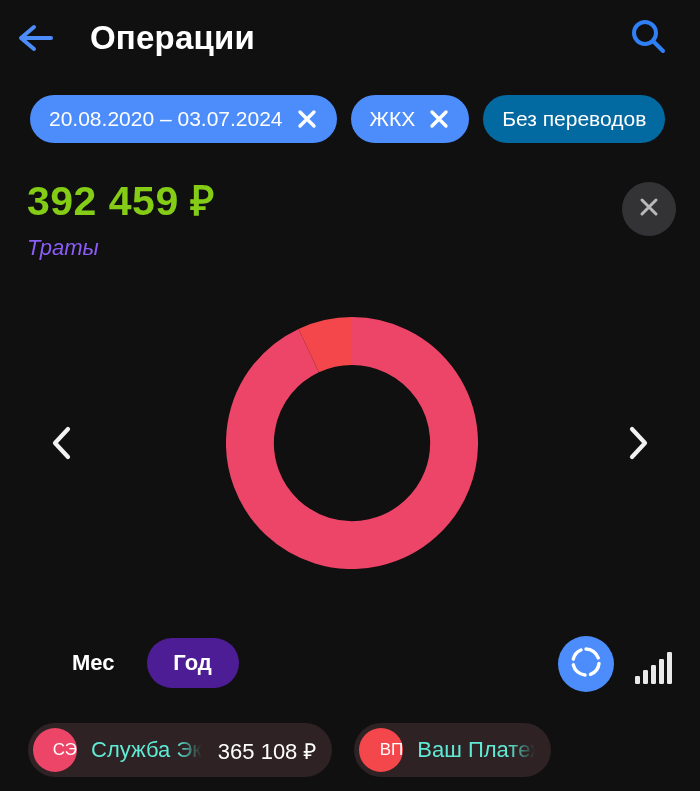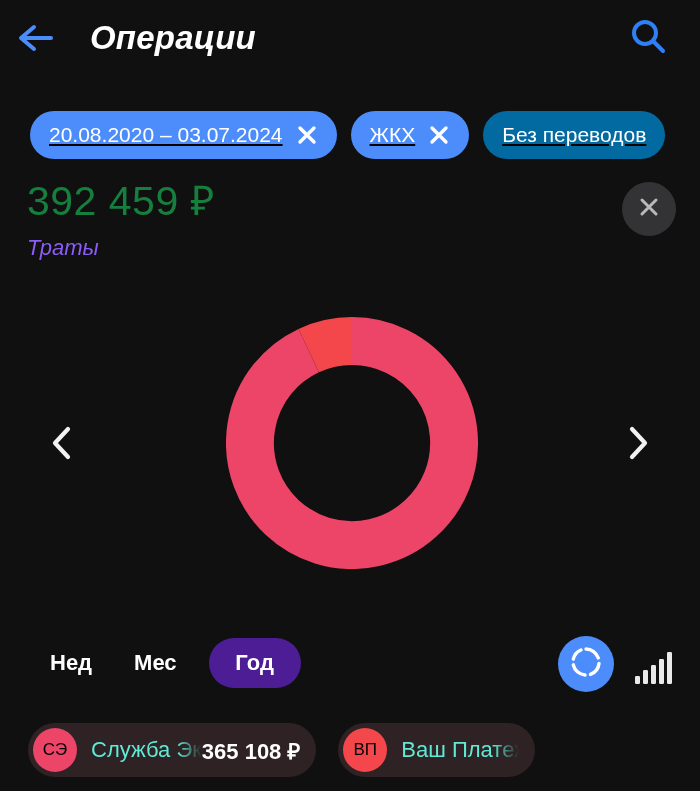--- a/index.html
+++ b/index.html
@@ -20,21 +20,20 @@
   }
 
   
   .header {
     position: absolute;
     top: 0; left: 0;
     width: 700px;
     height: 76px;
     display: flex;
     align-items: center;
-    font-style: italic;
   }
   .back-btn {
     width: 72px;
     height: 76px;
     display: flex;
     align-items: center;
     justify-content: center;
     cursor: pointer;
   }
   .back-btn svg { display: block; }
@@ -53,27 +52,26 @@
     height: 60px;
     display: flex;
     align-items: center;
     justify-content: center;
     cursor: pointer;
   }
 
   
   .filters {
     position: absolute;
-    top: 111px;
+    top: 95px;
     left: 30px;
     display: flex;
     align-items: center;
     gap: 14px;
     white-space: nowrap;
-    text-decoration: underline;
   }
   .chip {
     display: flex;
     align-items: center;
     height: 48px;
     border-radius: 26px;
     padding: 0 19px;
     font-size: 21px;
     color: #ffffff;
     cursor: pointer;
@@ -89,22 +87,22 @@
   }
 
   
   .amount-block {
     position: absolute;
     top: 180px;
     left: 27px;
   }
   .amount {
     font-size: 41px;
-    font-weight: normal;
-    color: #15803d;
+    font-weight: bold;
+    color: #84cc16;
     letter-spacing: 0.5px;
     line-height: 1.05;
   }
   .amount-sub {
     margin-top: 12px;
     font-size: 22px;
     color: #8b5cf6;
     font-style: italic;
   }
   .clear-btn {
@@ -221,40 +219,39 @@
     padding: 0 16px 0 5px;
     cursor: pointer;
     overflow: hidden;
   }
   .legend-avatar {
     width: 44px;
     height: 44px;
     border-radius: 50%;
     display: flex;
     align-items: center;
-    justify-content: center;
+    justify-content: flex-end;
     font-size: 17px;
-    color: #000000;
+    color: #ffffff;
     flex: 0 0 auto;
   }
   .legend-name {
     margin-left: 14px;
     font-size: 22px;
     color: #5eead4;
     max-width: 118px;
     overflow: hidden;
     -webkit-mask-image: linear-gradient(to right, #000 0, #000 78%, transparent 100%);
     mask-image: linear-gradient(to right, #000 0, #000 78%, transparent 100%);
   }
   .legend-value {
-    margin-left: 0;
+    margin-left: 16px;
     font-size: 22px;
     color: #ffffff;
     flex: 0 0 auto;
-    font-weight: bold;
   }
 </style>
 </head>
 <body>
 
 <div class="screen">
 
   <div class="header">
     <div class="back-btn">
       <span>
@@ -338,23 +335,20 @@
         </svg>
       </span>
     </div>
 
   </div>
 
   <div class="period-row">
 
     <div style="width:40px"></div>
 
-    <div class="period-item">
-      <span>Нед</span>
-    </div>
 
     <div class="period-item" style="margin-left:22px">
       <span>Мес</span>
     </div>
 
     <div class="period-item selected" style="margin-left:22px">
       <span>Год</span>
     </div>
 
     <div class="view-toggles">

